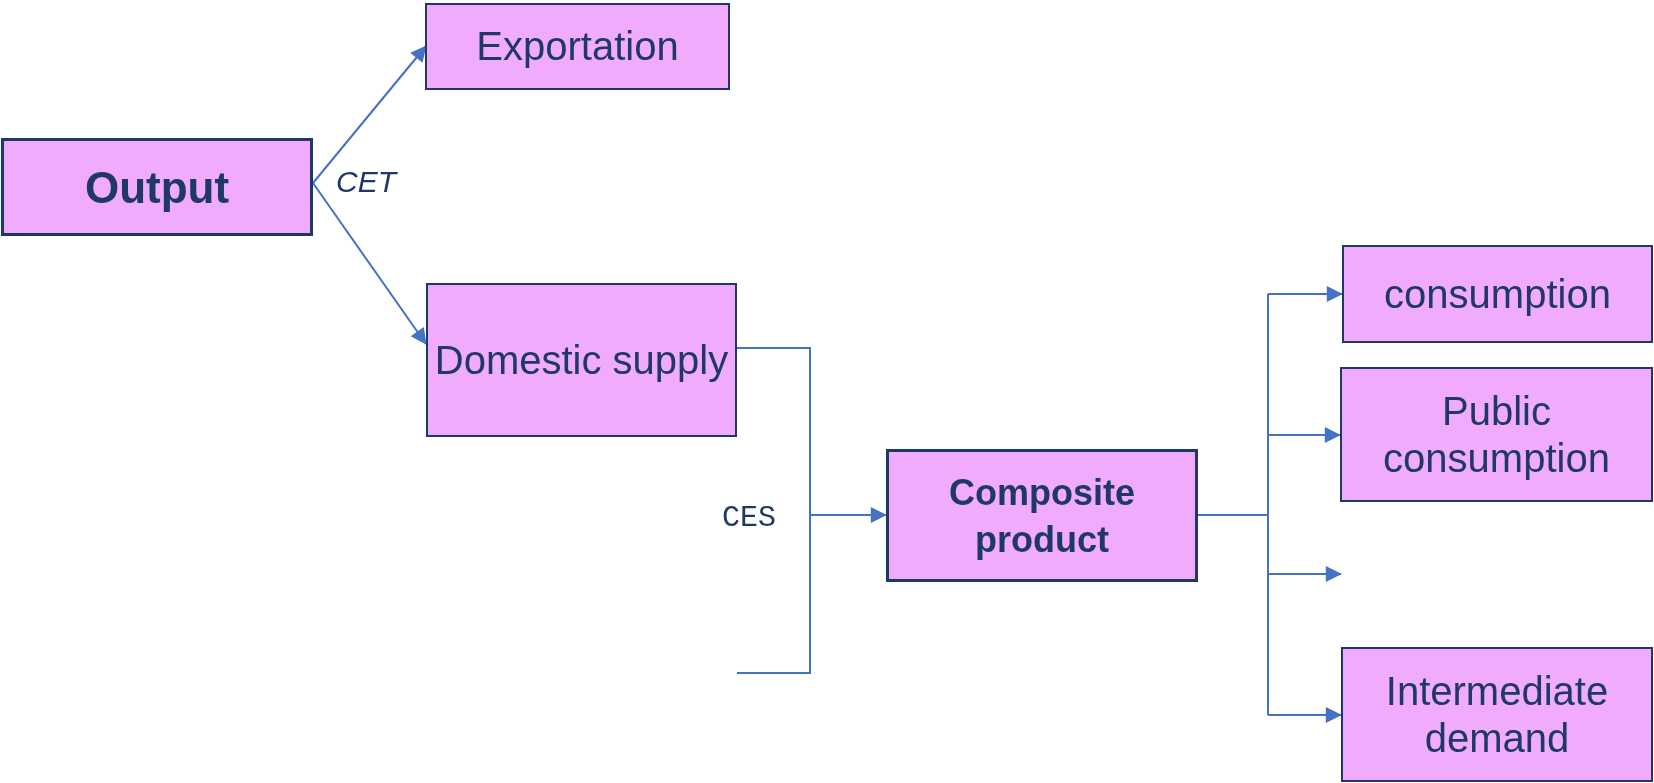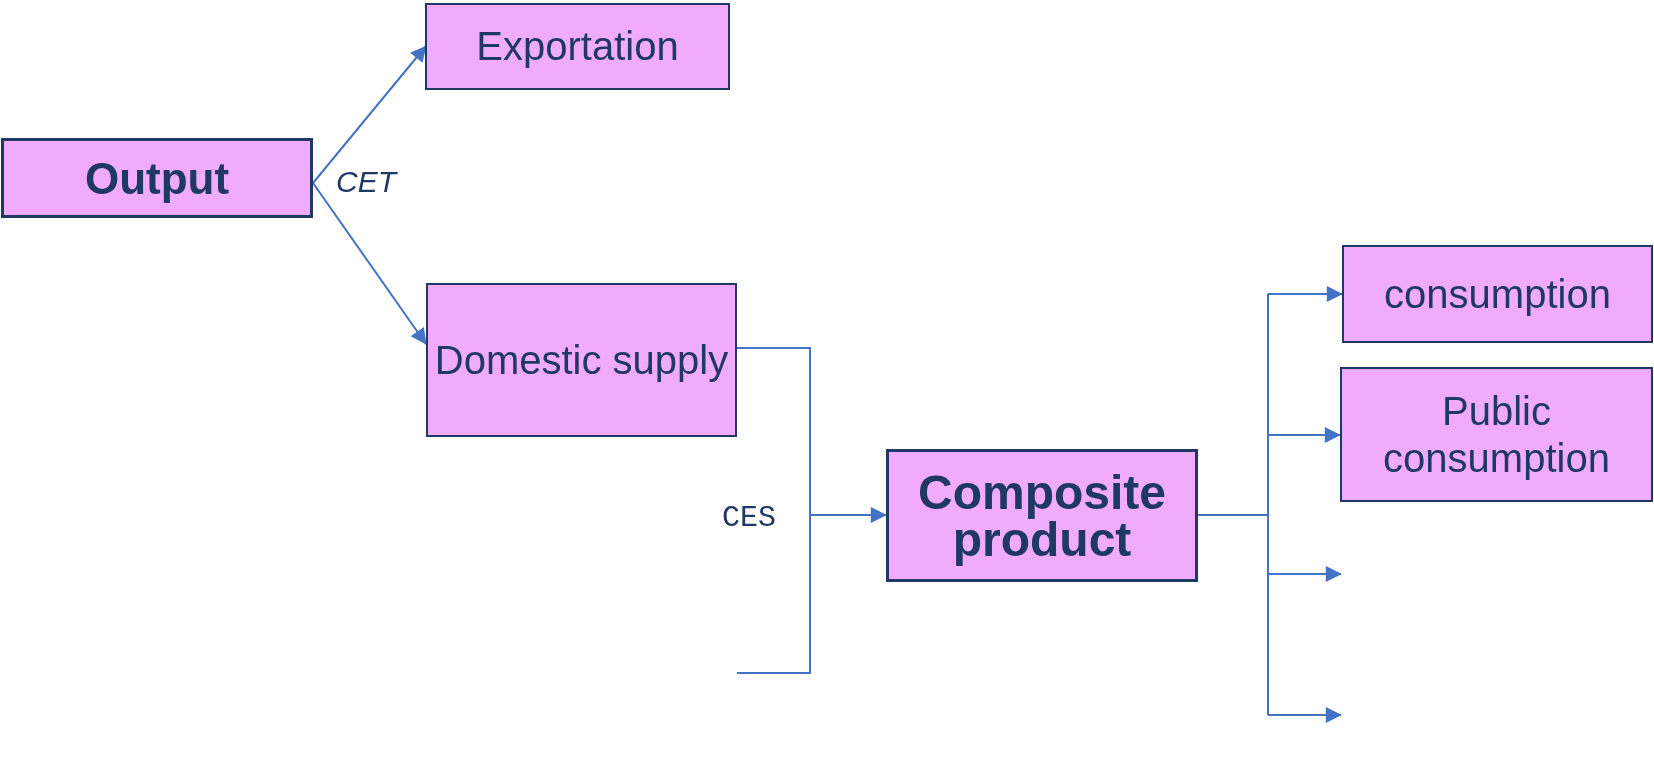--- a/index.html
+++ b/index.html
@@ -17,25 +17,25 @@
     border:2px solid #1F3864;
     background:#f0abfc;
     display:flex;align-items:center;justify-content:center;
     text-align:center;
     color:#1F3864;
     font-size:40px;
     line-height:47px;
     white-space:pre-line;
   }
   .node.em{border-width:3px;font-weight:700;}
-  #n-output       {left:1px;   top:138px; width:312px; height:80px;  font-size:44px;}
+  #n-output       {left:1px;   top:138px; width:312px; height:98px;  font-size:44px;}
   #n-exportation  {left:425px; top:3px;   width:305px; height:87px;}
   #n-domestic     {left:426px; top:283px; width:311px; height:154px;}
   #n-importation  {left:424px; top:628px; width:313px; height:89px;}
-  #n-composite    {left:886px; top:449px; width:312px; height:133px; font-size:48px;}
+  #n-composite    {left:886px; top:449px; width:312px; height:133px; font-size:36px;}
   #n-consumption  {left:1342px;top:245px; width:311px; height:98px;}
   #n-public       {left:1340px;top:367px; width:313px; height:135px;}
   #n-investment   {left:1341px;top:519px; width:312px; height:108px;}
   #n-intermediate {left:1341px;top:647px; width:312px; height:135px;}
   .edge-label{
     position:absolute;
     color:#1F3864;
     font-size:30px;
     line-height:36px;
   }
@@ -76,18 +76,20 @@
 
   <div class="node em" id="n-composite">Composite
 product</div>
 
   <div class="node" id="n-consumption">consumption</div>
 
   <div class="node" id="n-public">Public
 consumption</div>
 
 
+  <div class="node" id="n-intermediate">Intermediate
+demand</div>
 
   <div class="edge-label" id="lbl-cet">CET</div>
 
   <div class="edge-label" id="lbl-ces">CES</div>
 
 </div>
 
 </body></html>

